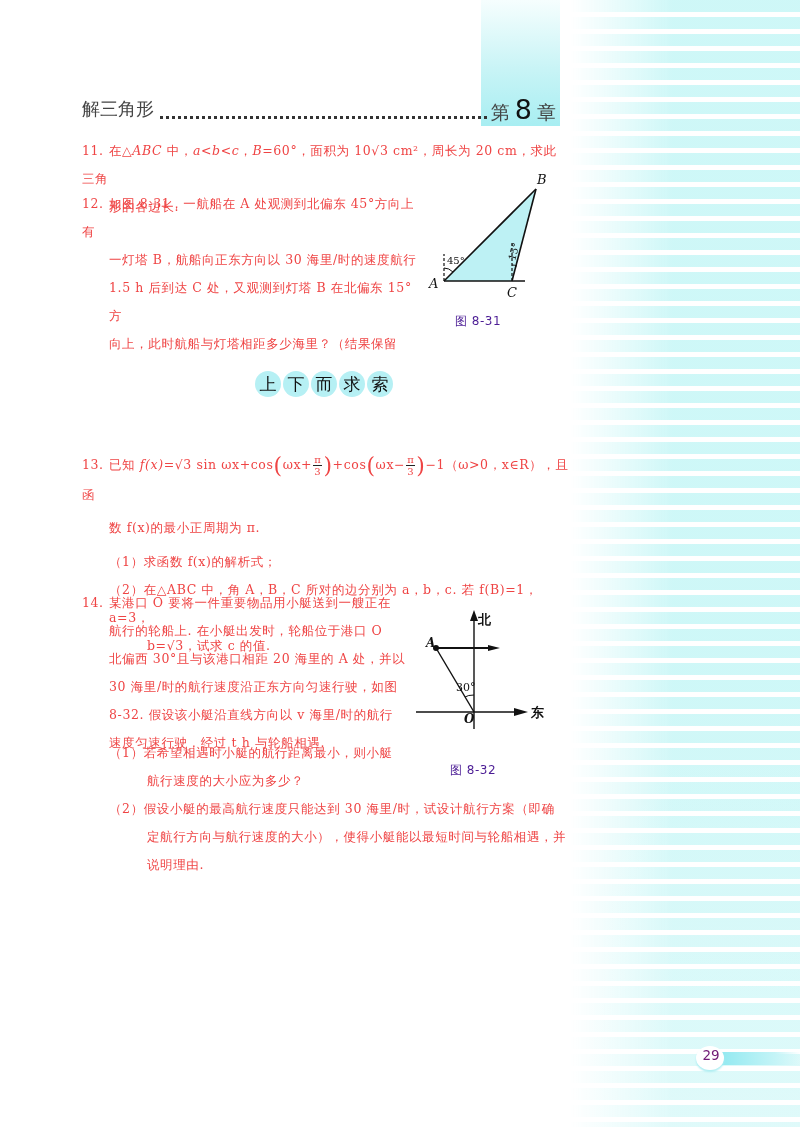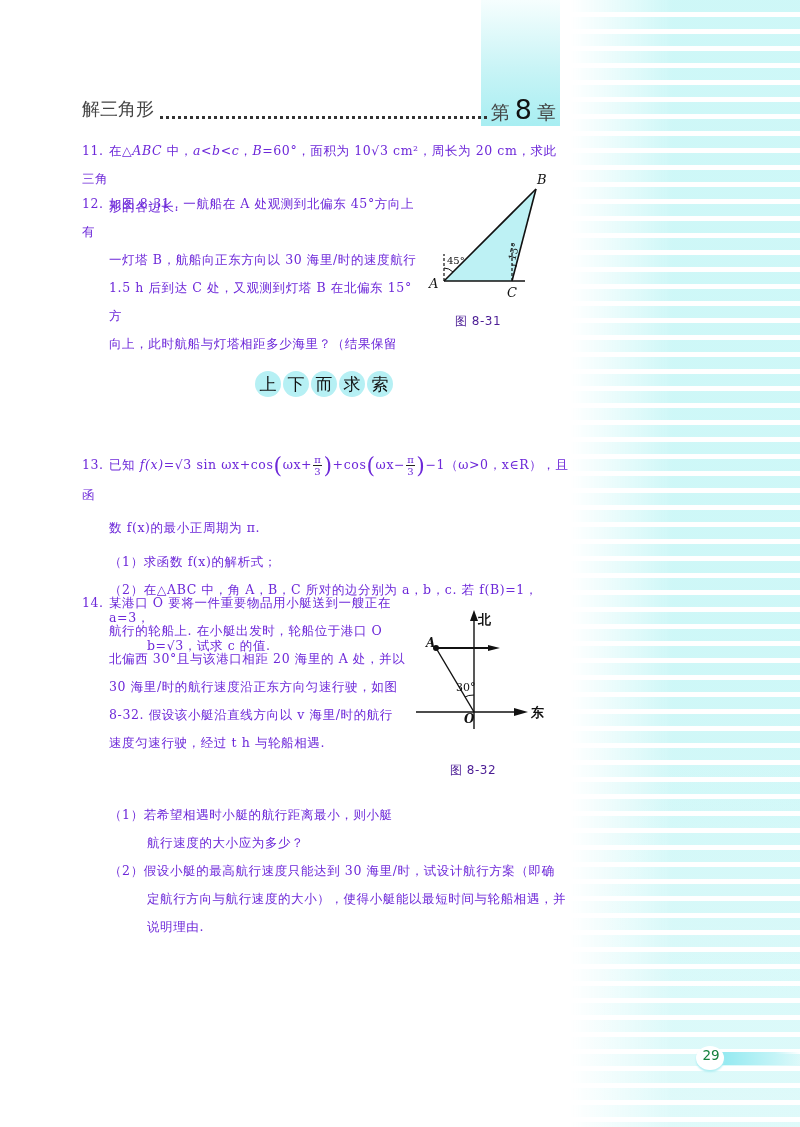--- a/index.html
+++ b/index.html
@@ -24,21 +24,21 @@
     position: absolute; left: 481px; top: 0; width: 79px; height: 126px;
     background: linear-gradient(180deg, rgba(210,250,250,0.2) 0%, #c8f4f6 55%, #a8eef2 100%);
   }
   .header { position: absolute; left: 82px; top: 96px; width: 478px; height: 30px; display: flex; align-items: flex-end; }
   .header-section { font-size: 18px; color: #444; font-family: "DejaVu Sans", sans-serif; margin-bottom: 5px; }
   .header-dots { flex: 1; border-bottom: 3px dotted #333; margin: 0 4px 7px 6px; height: 1px; }
   .header-chapter { display: flex; align-items: baseline; font-family: "DejaVu Sans", sans-serif; color: #333; padding-right: 4px; }
   .header-chapter .ch-pre, .header-chapter .ch-post { font-size: 19px; color: #444; font-family: "DejaVu Serif", serif; }
   .header-chapter .ch-num { font-size: 27px; color: #111; margin: 0 5px; font-weight: normal; }
 
-  .text { position: absolute; font-size: 12.5px; line-height: 28px; color: #6d28d9; letter-spacing: 0.6px; }
+  .text { position: absolute; font-size: 12.5px; line-height: 28px; color: #ef4444; letter-spacing: 0.6px; }
   .text .num { display: inline-block; width: 27px; }
   .indent { padding-left: 27px; }
   i { font-family: "DejaVu Serif", serif; font-style: italic; }
 
   .frac { display: inline-block; vertical-align: middle; text-align: center; font-size: 10px; line-height: 11px; margin: 0 1px; }
   .frac .n { display: block; border-bottom: 1px solid #222; padding: 0 1px; }
   .frac .d { display: block; }
   .bigparen { font-size: 22px; vertical-align: middle; line-height: 1; font-weight: lighter; }
 
   
@@ -49,21 +49,21 @@
     font-family: "DejaVu Sans", sans-serif; font-size: 17px; color: #111; margin-right: 2px;
   }
 
   .figure { position: absolute; }
   .fig-caption { position: absolute; font-size: 12px; color: #4c1d95; font-family: "DejaVu Sans", sans-serif; letter-spacing: 0.5px; }
 
   
   .page-num-wrap { position: absolute; left: 696px; top: 1046px; width: 104px; height: 22px; }
   .page-bar { position: absolute; left: 20px; top: 6px; width: 84px; height: 13px; background: linear-gradient(90deg, #8ee8f0 0%, #c4f4f7 70%, rgba(255,255,255,0) 100%); }
   .page-circle { position: absolute; left: 0; top: 0; width: 28px; height: 24px; border-radius: 50%; background: #fff; box-shadow: 0 2px 2px #aeeef2; }
-  .page-num { position: absolute; left: 2px; top: 1px; width: 26px; text-align: center; font-family: "DejaVu Sans", sans-serif; font-size: 13.5px; color: #15803d; }
+  .page-num { position: absolute; left: 2px; top: 1px; width: 26px; text-align: center; font-family: "DejaVu Sans", sans-serif; font-size: 13.5px; color: #701a75; }
 </style>
 </head>
 <body>
 
 <div class="stripes"></div>
 <div class="stripes-fade"></div>
 <div class="chapter-tab"></div>
 
 <div class="header">
   <span class="header-section">解三角形</span>
@@ -124,21 +124,21 @@
 
 <div class="text" style="left:82px; top:589px; width:330px;">
   <div><span class="num">14.</span><span>某港口 O 要将一件重要物品用小艇送到一艘正在</span></div>
   <div class="indent">航行的轮船上. 在小艇出发时，轮船位于港口 O</div>
   <div class="indent">北偏西 30°且与该港口相距 20 海里的 A 处，并以</div>
   <div class="indent">30 海里/时的航行速度沿正东方向匀速行驶，如图</div>
   <div class="indent">8-32. 假设该小艇沿直线方向以 v 海里/时的航行</div>
   <div class="indent">速度匀速行驶，经过 t h 与轮船相遇.</div>
 </div>
 
-<div class="text" style="left:82px; top:801px; width:490px;">
+<div class="text" style="left:82px; top:739px; width:490px;">
   <div class="indent"><span>（1）</span><span>若希望相遇时小艇的航行距离最小，则小艇</span></div>
   <div style="padding-left:65px;">航行速度的大小应为多少？</div>
   <div class="indent"><span>（2）</span><span>假设小艇的最高航行速度只能达到 30 海里/时，试设计航行方案（即确</span></div>
   <div style="padding-left:65px;">定航行方向与航行速度的大小），使得小艇能以最短时间与轮船相遇，并</div>
   <div style="padding-left:65px;">说明理由.</div>
 </div>
 
 <div class="figure" style="left:410px; top:605px; width:150px; height:130px;">
   <svg width="150" height="130" viewBox="0 0 150 130">
     <line x1="64" y1="124" x2="64" y2="12" stroke="#111" stroke-width="1.4"></line>

